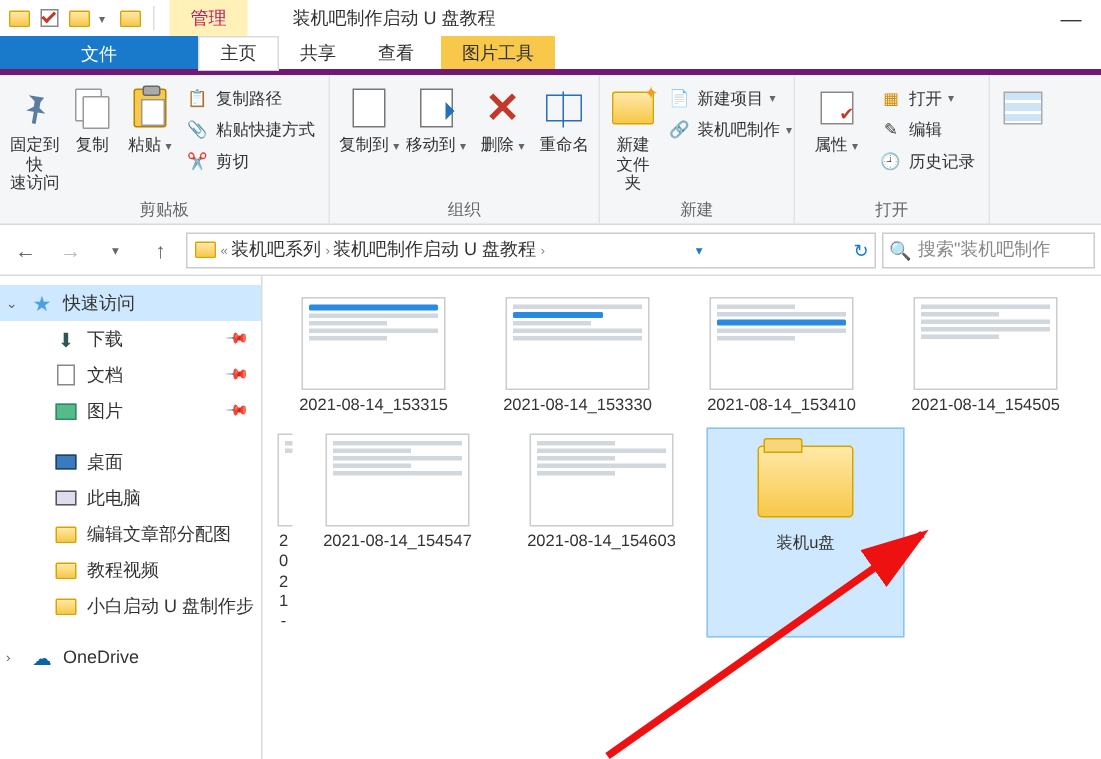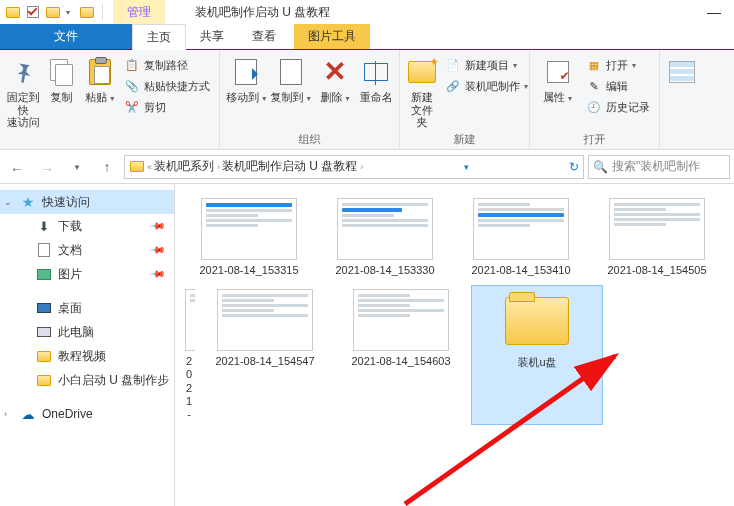--- a/index.html
+++ b/index.html
@@ -8,27 +8,27 @@
 
 .titlebar { height: 24px; background: #fff; display: flex; align-items: center; }
 .qat { display: flex; padding-left: 4px; gap: 2px; align-items: center; }
 .qat-icon { width: 18px; height: 18px; display: flex; align-items: center; justify-content: center; }
 .folder-glyph { width: 14px; height: 11px; background: linear-gradient(#ffe9a8,#f7c849); border: 1px solid #d9a400; border-radius: 1px; position: relative; }
 .check-glyph { width: 12px; height: 12px; border: 1px solid #888; position: relative; }
 .check-glyph.checked::after { content: ""; position: absolute; left: 2px; top: -1px; width: 3px; height: 7px; border: solid #c0392b; border-width: 0 2px 2px 0; transform: rotate(45deg); }
 .qat-dd { font-size: 8px; color: #666; margin-left: 2px; }
 .title-sep { width: 1px; height: 16px; background: #ddd; margin: 0 10px 0 6px; }
 .title-tab { height: 24px; padding: 0 14px; display: flex; align-items: center; font-size: 12px; }
-.title-tab.highlight { background: #fff1b8; color: #8b5cf6; }
+.title-tab.highlight { background: #fff1b8; color: #be185d; }
 .title-text { margin-left: 30px; font-size: 12px; color: #333; }
 .window-controls { margin-left: auto; display: flex; }
 .win-btn { width: 40px; height: 24px; display: flex; align-items: center; justify-content: center; color: #333; font-size: 14px; }
 
 
-.ribbon-tabs { height: 26px; display: flex; align-items: stretch; border-bottom: 1px solid #701a75; }
+.ribbon-tabs { height: 26px; display: flex; align-items: stretch; border-bottom: 4px solid #701a75; }
 .rtab { padding: 0 14px; display: flex; align-items: center; font-size: 12px; color: #333; }
 .rtab.file { background: #1979ca; color: #fff; }
 .rtab.active { background: #fff; border: 1px solid #dadada; border-bottom-color: #fff; margin-bottom: -1px; }
 .rtab.pic { background: #f7c849; color: #333; }
 
 
 .ribbon { height: 100px; background: #f5f6f7; border-bottom: 1px solid #dadada; display: flex; }
 .rgroup { display: flex; flex-direction: column; border-right: 1px solid #e3e3e3; padding: 2px 6px 0; }
 .rgroup-row { display: flex; flex: 1; align-items: flex-start; gap: 4px; }
 .rgroup-title { text-align: center; font-size: 11px; color: #666; padding-bottom: 2px; }
@@ -174,35 +174,36 @@
         <div class="rbtn-sm">
             <span class="icn">📎</span>
             <span>粘贴快捷方式</span>
           </div>
         <div class="rbtn-sm">
             <span class="icn">✂️</span>
             <span>剪切</span>
           </div>
       </div>
     </div>
+    <div class="rgroup-title">剪贴板</div>
   </div>
 
   <div class="rgroup" style="width:180px">
     <div class="rgroup-row">
       <div class="rbtn-big">
           <div class="icn">
+            <div class="glyph-copyto"></div>
+          </div>
+          <span><span>复制到</span> <span class="caret">▾</span></span>
+        </div>
+      <div class="rbtn-big">
+          <div class="icn">
             <div class="glyph-move"></div>
           </div>
           <span><span>移动到</span> <span class="caret">▾</span></span>
-        </div>
-      <div class="rbtn-big">
-          <div class="icn">
-            <div class="glyph-copyto"></div>
-          </div>
-          <span><span>复制到</span> <span class="caret">▾</span></span>
         </div>
       <div class="rbtn-big">
           <div class="icn">
             <div class="glyph-delete">✕</div>
           </div>
           <span><span>删除</span> <span class="caret">▾</span></span>
         </div>
       <div class="rbtn-big" style="width:40px">
           <div class="icn">
             <div class="glyph-rename"></div>
@@ -335,20 +336,26 @@
           <span class="si-desk"></span>
         </span>
         <span>桌面</span>
       </div>
     <div class="side-item sub">
         <span class="si-icon">
           <span class="si-pc"></span>
         </span>
         <span>此电脑</span>
       </div>
+    <div class="side-item sub truncate">
+        <span class="si-icon">
+          <span class="si-folder"></span>
+        </span>
+        <span class="truncate">编辑文章部分配图</span>
+      </div>
     <div class="side-item sub">
         <span class="si-icon">
           <span class="si-folder"></span>
         </span>
         <span>教程视频</span>
       </div>
     <div class="side-item sub truncate">
         <span class="si-icon">
           <span class="si-folder"></span>
         </span>

